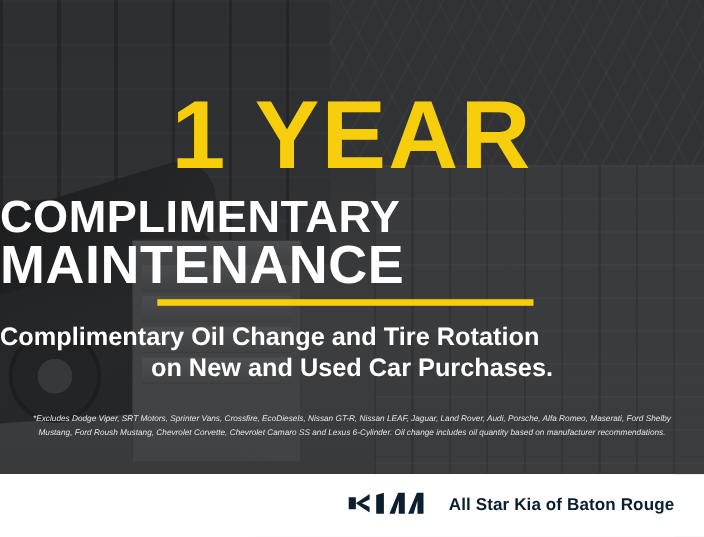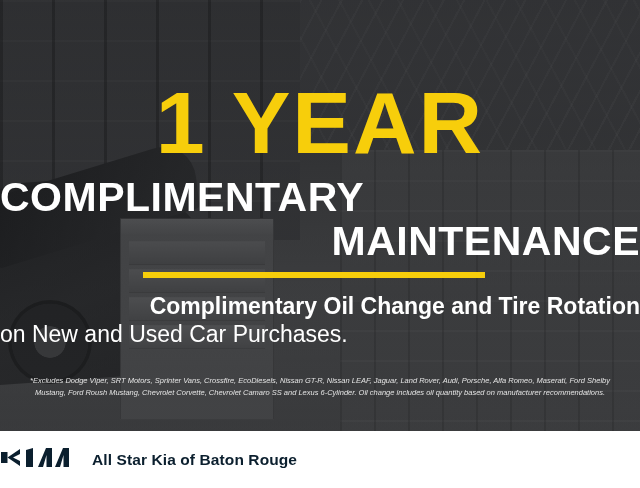--- a/index.html
+++ b/index.html
@@ -100,46 +100,46 @@
     position:absolute;left:0;right:0;top:79px;text-align:center;
     color:#f7ce0b;
     font-size:88px;line-height:88px;font-weight:bold;
     letter-spacing:2px;
   }
   .headline-1{
     position:absolute;left:0;right:0;top:175px;text-align:left;
     color:#ffffff;font-size:41px;line-height:44px;font-weight:bold;letter-spacing:.5px;
   }
   .headline-2{
-    position:absolute;left:0;right:0;top:219px;text-align:right;
-    color:#ffffff;font-size:41px;line-height:44px;font-weight:bold;letter-spacing:.5px;
+    position:absolute;left:0;right:0;top:219px;text-align:left;
+    color:#ffffff;font-size:49px;line-height:44px;font-weight:bold;letter-spacing:.5px;
   }
   .divider{
     position:absolute;left:143px;top:272px;width:342px;height:6px;background:#f7ce0b;
   }
   .sub-1{
-    position:absolute;left:0;right:0;top:292px;text-align:right;
+    position:absolute;left:0;right:0;top:292px;text-align:left;
     color:#ffffff;font-size:23px;line-height:28px;font-weight:bold;
   }
   .sub-2{
-    position:absolute;left:0;right:0;top:320px;text-align:left;
-    color:#ffffff;font-size:23px;line-height:28px;font-weight:normal;
+    position:absolute;left:0;right:0;top:320px;text-align:center;
+    color:#ffffff;font-size:23px;line-height:28px;font-weight:bold;
   }
 
   
   .disclaimer{
     position:absolute;left:14px;right:14px;top:375px;text-align:center;
     color:#e4e4e4;font-size:7.5px;line-height:11.7px;font-weight:normal;
   }
   .disclaimer div{white-space:nowrap;font-style:italic;}
 
   
   #footer{
     position:absolute;left:0;top:431px;width:613px;height:57px;background:#ffffff;
-    display:flex;align-items:center;justify-content:flex-start;gap:18px;
+    display:flex;align-items:center;justify-content:flex-end;gap:18px;
   }
   .kia-logo{display:block;}
   .dealer-name{
     color:#0b1f2e;font-size:15.5px;font-weight:bold;letter-spacing:.1px;
     white-space:nowrap;
   }
 </style>
 </head>
 <body>
 

